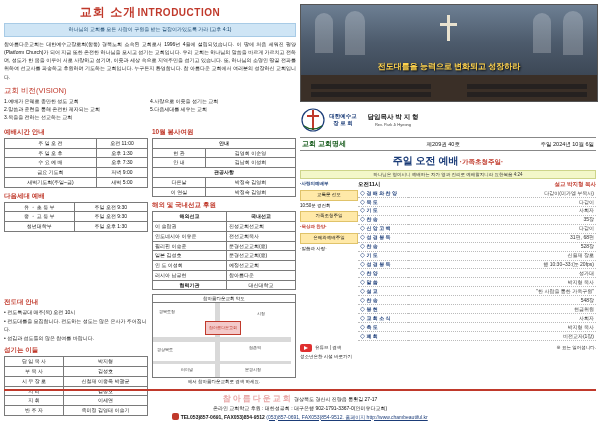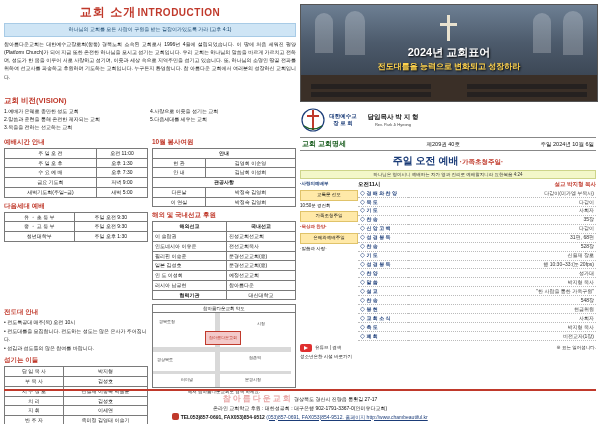--- a/index.html
+++ b/index.html
@@ -16,21 +16,21 @@
   
   .left{position:absolute;left:4px;top:4px;width:292px;height:392px;}
   .title-bar{text-align:center;}
   .title-bar .ko{color:#c0392b;font-weight:bold;font-size:12px;letter-spacing:1px;}
   .title-bar .en{color:#c0392b;font-weight:bold;font-size:10px;letter-spacing:.5px;}
   .verse-box{
     margin-top:2px;background:#cfe5f5;border:1px solid #a8cbe6;
     text-align:center;font-size:5px;color:#14436b;padding:2px 3px;line-height:1.5;
   }
   .intro-p{font-size:5px;line-height:1.65;text-align:justify;margin-top:3px;color:#111;}
-  .sec-h{color:#c0392b;font-weight:bold;font-size:7.5px;margin-top:15px;margin-bottom:1px;}
+  .sec-h{color:#c0392b;font-weight:normal;font-size:7.5px;margin-top:5px;margin-bottom:1px;}
   .vision-list{font-size:5px;line-height:1.6;}
   .vision-cols{display:flex;}
   .vision-cols>div{flex:1;}
 
   table{border-collapse:collapse;width:100%;}
   td,th{border:1px solid #7a7a7a;padding:1px 2px;font-size:5px;line-height:1.35;}
   .cap{color:#c0392b;font-weight:bold;font-size:6.5px;margin:4px 0 1px;}
   .ctr{text-align:center;}
   .hd{background:#ffffff;font-weight:bold;text-align:center;}
   .two-col{display:flex;gap:4px;}
@@ -321,21 +321,20 @@
       <div class="pw-window" style="left:44px;top:6px;width:20px;height:44px;border-radius:10px 10px 0 0;"></div>
       <div class="pw-window" style="left:232px;top:8px;width:18px;height:40px;border-radius:9px 9px 0 0;"></div>
       <div class="pw-window" style="left:262px;top:6px;width:20px;height:44px;border-radius:10px 10px 0 0;"></div>
       <div class="pw-cross" style="left:146px;top:10px;width:3px;height:26px;"></div>
       <div class="pw-cross" style="left:139px;top:18px;width:17px;height:3px;"></div>
       <div class="pw-floor"></div>
       <div class="pw-pew" style="left:10px;bottom:4px;width:120px;height:5px;"></div>
       <div class="pw-pew" style="left:10px;bottom:12px;width:120px;height:5px;"></div>
       <div class="pw-pew" style="left:166px;bottom:4px;width:120px;height:5px;"></div>
       <div class="pw-pew" style="left:166px;bottom:12px;width:120px;height:5px;"></div>
-      <div class="photo-text1">2024년 교회표어</div>
       <div class="photo-text2">전도대를을 능력으로 변화되고 성장하라</div>
     </div>
 
     <div class="logo-row">
       <div class="logo-mark">
         <svg width="26" height="28" viewBox="0 0 26 28">
           <circle cx="13" cy="14" r="11" fill="#ffffff" stroke="#1b3c78" stroke-width="1.2"></circle>
           <rect x="12" y="4" width="2" height="20" fill="#c0392b"></rect>
           <rect x="7" y="9" width="12" height="2" fill="#c0392b"></rect>
           <path d="M4 20 Q13 26 22 20" fill="none" stroke="#1b5e20" stroke-width="1.4"></path>

